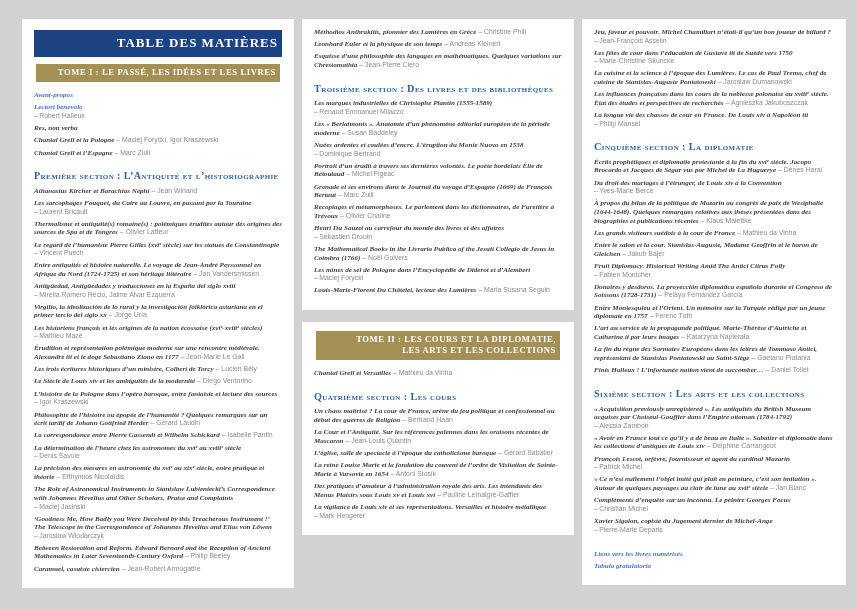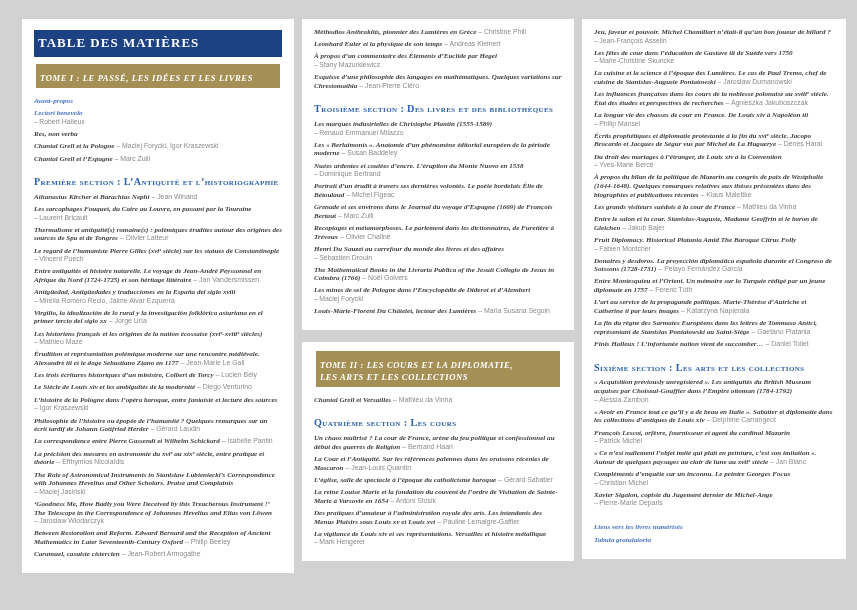--- a/index.html
+++ b/index.html
@@ -9,28 +9,28 @@
   *{margin:0;padding:0;box-sizing:border-box;}
   html,body{width:857px;height:610px;overflow:hidden;}
   body{
     background:var(--bg);
     font-family:"Liberation Serif", serif;
   }
   .page{display:flex;gap:8px;padding:19px 11px 0 22px;align-items:flex-start;}
   .col{display:flex;flex-direction:column;gap:12px;}
   .col1{width:272px;} .col2{width:272px;} .col3{width:264px;}
   .panel{background:var(--panel);padding:9px 12px 11px 12px;width:100%;}
-  .banner{text-align:left;color:#fff;font-weight:bold;}
+  .banner{text-align:right;color:#fff;font-weight:bold;}
   .banner.blue{
     background:var(--navy);font-size:13px;letter-spacing:1px;
     padding:5px 4px 6px;margin:2px 0 7px 0;
   }
   .banner.gold{
     background:var(--gold);font-size:8.6px;letter-spacing:0.6px;
-    padding:9px 4px 4px;margin:0 2px 9px 2px;line-height:1.3;font-style:italic;
+    padding:3px 4px 4px;margin:0 2px 9px 2px;line-height:1.3;
   }
   .section-heading{
     font-variant:small-caps;color:var(--section);font-weight:bold;
     font-size:10.2px;letter-spacing:0.4px;margin:13px 0 5px 0;line-height:1.15;
   }
   .entry{font-size:7.1px;line-height:1.22;margin-bottom:3.6px;}
   .entry .t{font-style:italic;font-weight:bold;color:var(--title);}
   .entry.link .t{color:var(--link);font-weight:bold;text-align:right;}
   .entry .a{color:var(--author);font-family:"Liberation Sans",sans-serif;font-size:6.9px;}
   .entry .a.brk{display:block;}
@@ -61,32 +61,32 @@
         <div class="entry"><span class="t">Entre antiquités et histoire naturelle. Le voyage de Jean-André Peyssonnel en Afrique du Nord (1724-1725) et son héritage littéraire</span><span class="a"> – Jan Vandersmissen</span></div>
         <div class="entry"><span class="t">Antigüedad, Antigüedades y traducciones en la España del siglo xviii</span><span class="a brk">– Mirella Romero Recio, Jaime Alvar Ezquerra</span></div>
         <div class="entry"><span class="t">Virgilio, la idealización de lo rural y la investigación folklórica asturiana en el primer tercio del siglo xx</span><span class="a"> – Jorge Uría</span></div>
         <div class="entry"><span class="t">Les historiens français et les origines de la nation écossaise (xviᵉ-xviiiᵉ siècles)</span><span class="a brk">– Mathieu Mazé</span></div>
         <div class="entry"><span class="t">Érudition et représentation polémique moderne sur une rencontre médiévale. Alexandre iii et le doge Sebastiano Ziano en 1177</span><span class="a"> – Jean-Marie Le Gall</span></div>
         <div class="entry"><span class="t">Les trois écritures historiques d’un ministre, Colbert de Torcy</span><span class="a"> – Lucien Bély</span></div>
         <div class="entry"><span class="t">Le Siècle de Louis xiv et les ambiguïtés de la modernité</span><span class="a"> – Diego Venturino</span></div>
         <div class="entry"><span class="t">L’histoire de la Pologne dans l’opéra baroque, entre fantaisie et lecture des sources</span><span class="a"> – Igor Kraszewski</span></div>
         <div class="entry"><span class="t">Philosophie de l’histoire ou épopée de l’humanité ? Quelques remarques sur un écrit tardif de Johann Gottfried Herder</span><span class="a"> – Gérard Laudin</span></div>
         <div class="entry"><span class="t">La correspondance entre Pierre Gassendi et Wilhelm Schickard</span><span class="a"> – Isabelle Pantin</span></div>
+        <div class="entry"><span class="t">La détermination de l’heure chez les astronomes du xviᵉ au xviiiᵉ siècle</span><span class="a brk">– Denis Savoie</span></div>
         <div class="entry"><span class="t">La précision des mesures en astronomie du xviᵉ au xixᵉ siècle, entre pratique et théorie</span><span class="a"> – Efthymios Nicolaïdis</span></div>
         <div class="entry"><span class="t">The Role of Astronomical Instruments in Stanislaw Lubieniecki’s Correspondence with Johannes Hevelius and Other Scholars. Praise and Complaints</span><span class="a brk">– Maciej Jasiński</span></div>
         <div class="entry"><span class="t">‘Goodness Me, How Badly you Were Deceived by this Treacherous Instrument !’ The Telescope in the Correspondence of Johannes Hevelius and Elias von Löwen</span><span class="a brk">– Jarosław Włodarczyk</span></div>
         <div class="entry"><span class="t">Between Restoration and Reform. Edward Bernard and the Reception of Ancient Mathematics in Later Seventeenth-Century Oxford</span><span class="a"> – Philip Beeley</span></div>
         <div class="entry"><span class="t">Caramuel, casuiste cistercien</span><span class="a"> – Jean-Robert Armogathe</span></div>
       </div>
     </div>
   <div class="col col2">
       <div class="panel">
         <div class="entry"><span class="t">Méthodios Anthrakitis, pionnier des Lumières en Grèce</span><span class="a"> – Christine Phili</span></div>
         <div class="entry"><span class="t">Leonhard Euler et la physique de son temps</span><span class="a"> – Andreas Kleinert</span></div>
-        <div class="entry"><span class="t">À propos d’un commentaire des Éléments d’Euclide par Hegel</span><span class="a brk">– Stany Mazurkiewicz</span></div>
         <div class="entry"><span class="t">Esquisse d’une philosophie des langages en mathématiques. Quelques variations sur Chrestomathia</span><span class="a"> – Jean-Pierre Cléro</span></div>
         <div class="section-heading">Troisième section : Des livres et des bibliothèques</div>
         <div class="entry"><span class="t">Les marques industrielles de Christophe Plantin (1555-1589)</span><span class="a brk">– Renaud Emmanuel Milazzo</span></div>
         <div class="entry"><span class="t">Les « Berlaimonts ». Anatomie d’un phénomène éditorial européen de la période moderne</span><span class="a"> – Susan Baddeley</span></div>
         <div class="entry"><span class="t">Nuées ardentes et coulées d’encre. L’éruption du Monte Nuovo en 1538</span><span class="a brk">– Dominique Bertrand</span></div>
         <div class="entry"><span class="t">Portrait d’un érudit à travers ses dernières volontés. Le poète bordelais Élie de Bétoulaud</span><span class="a"> – Michel Figeac</span></div>
         <div class="entry"><span class="t">Grenade et ses environs dans le Journal du voyage d’Espagne (1669) de François Bertaut</span><span class="a"> – Marc Zuili</span></div>
         <div class="entry"><span class="t">Recopiages et métamorphoses. Le parlement dans les dictionnaires, de Furetière à Trévoux</span><span class="a"> – Olivier Chaline</span></div>
         <div class="entry"><span class="t">Henri Du Sauzet au carrefour du monde des livres et des affaires</span><span class="a brk">– Sébastien Drouin</span></div>
         <div class="entry"><span class="t">The Mathematical Books in the Livraria Publica of the Jesuit Collegio de Jesus in Coimbra (1766)</span><span class="a"> – Noël Golvers</span></div>
@@ -108,26 +108,27 @@
         <div class="entry"><span class="t">La vigilance de Louis xiv et ses représentations. Versailles et histoire métallique</span><span class="a brk">– Mark Hengerer</span></div>
       </div>
     </div>
   <div class="col col3">
       <div class="panel">
         <div class="entry"><span class="t">Jeu, faveur et pouvoir. Michel Chamillart n’était-il qu’un bon joueur de billard ?</span><span class="a brk">– Jean-François Asselin</span></div>
         <div class="entry"><span class="t">Les fêtes de cour dans l’éducation de Gustave iii de Suède vers 1750</span><span class="a brk">– Marie-Christine Skuncke</span></div>
         <div class="entry"><span class="t">La cuisine et la science à l’époque des Lumières. Le cas de Paul Tremo, chef de cuisine de Stanislas-Auguste Poniatowski</span><span class="a"> – Jarosław Dumanowski</span></div>
         <div class="entry"><span class="t">Les influences françaises dans les cours de la noblesse polonaise au xviiiᵉ siècle. État des études et perspectives de recherches</span><span class="a"> – Agnieszka Jakuboszczak</span></div>
         <div class="entry"><span class="t">La longue vie des chasses de cour en France. De Louis xiv à Napoléon iii</span><span class="a brk">– Philip Mansel</span></div>
+        <div class="section-heading">Cinquième section : La diplomatie</div>
         <div class="entry"><span class="t">Écrits prophétiques et diplomatie protestante à la fin du xviᵉ siècle. Jacopo Brocardo et Jacques de Ségur vus par Michel de La Huguerye</span><span class="a"> – Dénes Harai</span></div>
         <div class="entry"><span class="t">Du droit des mariages à l’étranger, de Louis xiv à la Convention</span><span class="a brk">– Yves-Marie Bercé</span></div>
         <div class="entry"><span class="t">À propos du bilan de la politique de Mazarin au congrès de paix de Westphalie (1644-1648). Quelques remarques relatives aux thèses présentées dans des biographies et publications récentes</span><span class="a"> – Klaus Malettke</span></div>
         <div class="entry"><span class="t">Les grands visiteurs suédois à la cour de France</span><span class="a"> – Mathieu da Vinha</span></div>
         <div class="entry"><span class="t">Entre le salon et la cour. Stanislas-Auguste, Madame Geoffrin et le baron de Gleichen</span><span class="a"> – Jakub Bajer</span></div>
-        <div class="entry"><span class="t">Fruit Diplomacy. Historical Platania Amid The Baroque Citrus Folly</span><span class="a brk">– Fabien Montcher</span></div>
+        <div class="entry"><span class="t">Fruit Diplomacy. Historical Writing Amid The Antici Citrus Folly</span><span class="a brk">– Fabien Montcher</span></div>
         <div class="entry"><span class="t">Donaires y desdoros. La proyección diplomática española durante el Congreso de Soissons (1728-1731)</span><span class="a"> – Pelayo Fernández García</span></div>
         <div class="entry"><span class="t">Entre Montesquieu et l’Orient. Un mémoire sur la Turquie rédigé par un jeune diplomate en 1757</span><span class="a"> – Ferenc Tóth</span></div>
         <div class="entry"><span class="t">L’art au service de la propagande politique. Marie-Thérèse d’Autriche et Catherine ii par leurs images</span><span class="a"> – Katarzyna Napierała</span></div>
         <div class="entry"><span class="t">La fin du règne des Sarmates Européens dans les lettres de Tommaso Antici, représentant de Stanislas Poniatowski au Saint-Siège</span><span class="a"> – Gaetano Platania</span></div>
         <div class="entry"><span class="t">Finis Halleux ! L’infortunée nation vient de succomber…</span><span class="a"> – Daniel Tollet</span></div>
         <div class="section-heading">Sixième section : Les arts et les collections</div>
         <div class="entry"><span class="t">« Acquisition previously unregistered ». Les antiquités du British Museum acquises par Choiseul-Gouffier dans l’Empire ottoman (1784-1792)</span><span class="a brk">– Alessia Zambon</span></div>
         <div class="entry"><span class="t">« Avoir en France tout ce qu’il y a de beau en Italie ». Sabatier et diplomatie dans les collections d’antiques de Louis xiv</span><span class="a"> – Delphine Carrangeot</span></div>
         <div class="entry"><span class="t">François Lescot, orfèvre, fournisseur et agent du cardinal Mazarin</span><span class="a brk">– Patrick Michel</span></div>
         <div class="entry"><span class="t">« Ce n’est nullement l’objet imité qui plaît en peinture, c’est son imitation ». Autour de quelques paysages au clair de lune au xviiᵉ siècle</span><span class="a"> – Jan Blanc</span></div>

